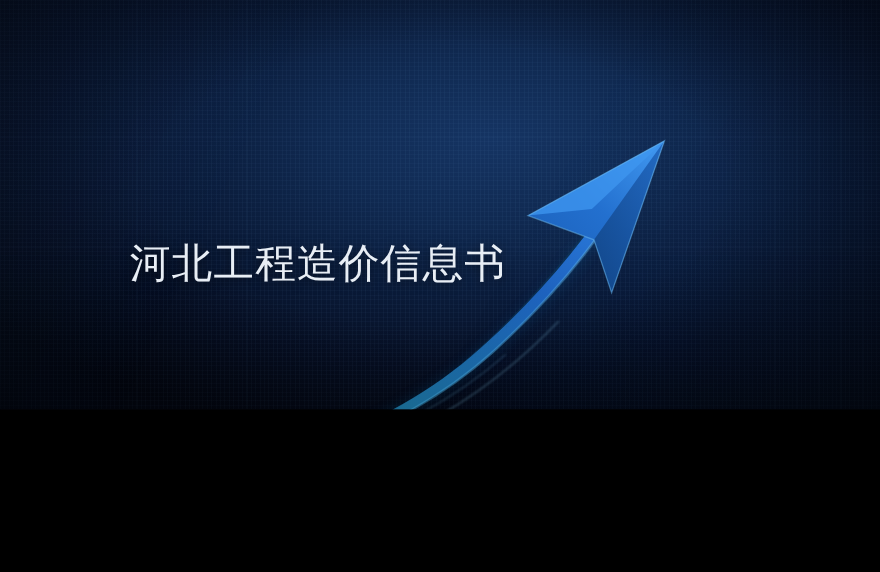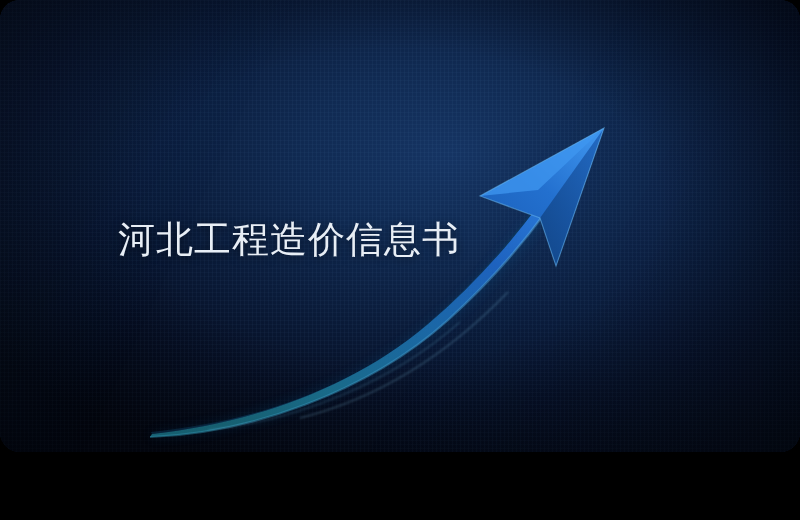--- a/index.html
+++ b/index.html
@@ -9,24 +9,23 @@
   }
   body {
     width: 800px;
     height: 520px;
     overflow: hidden;
     font-family: "Liberation Sans", sans-serif;
   }
   .banner {
     position: relative;
     width: 800px;
-    height: 452px;
+    height: 372px;
     overflow: hidden;
     background: #060c1c;
-    border-radius: 20px;
   }
   
   .bg-base {
     position: absolute;
     inset: 0;
     background:
       radial-gradient(ellipse 70% 75% at 56% 34%, #153463 0%, #102a52 26%, #0a1b39 52%, #060f24 74%, #03060f 100%);
   }
   
   .bg-vignette {

